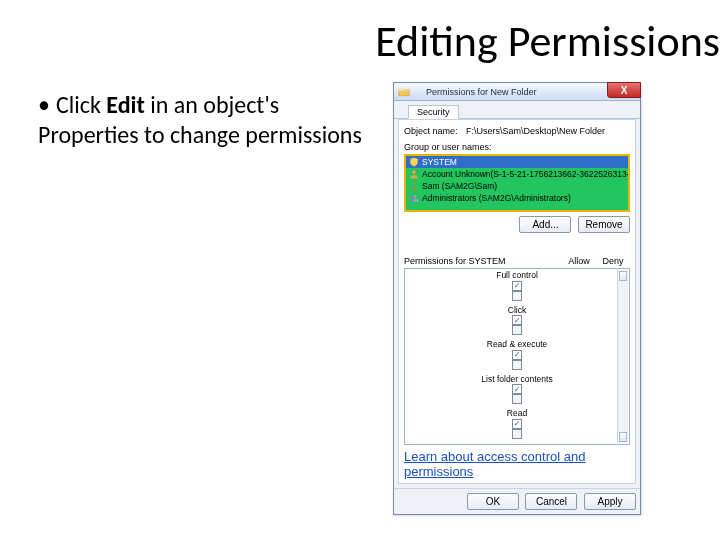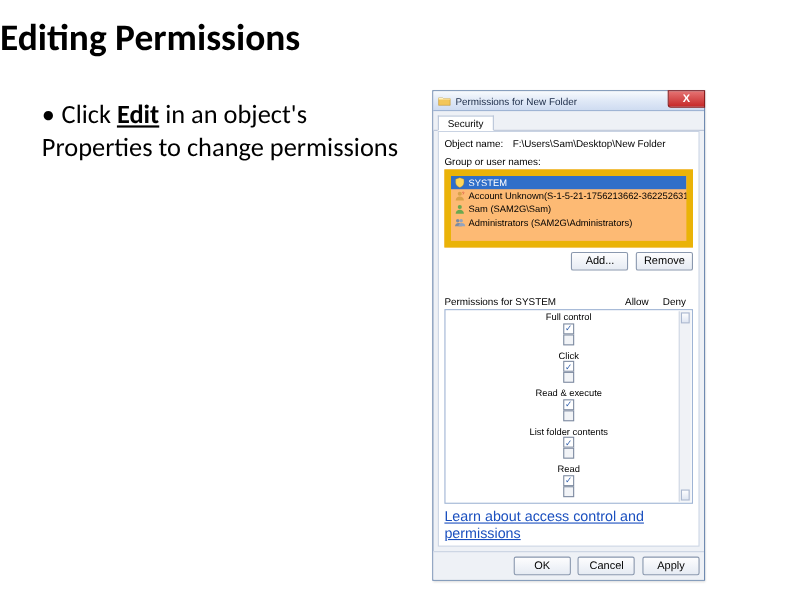--- a/index.html
+++ b/index.html
@@ -6,40 +6,40 @@
   body {
     margin: 0;
     width: 720px;
     height: 540px;
     background: #fff;
     font-family: "Segoe UI", Tahoma, sans-serif;
     color: #000;
     position: relative;
   }
   .slide-title {
-    text-align: left;
-    font-size: 34px;
+    text-align: right;
+    font-size: 44px;
     font-family: Calibri, sans-serif;
     margin-top: 14px;
-    font-weight: 700;
+    font-weight: 400;
   }
   .bullet-area {
     position: absolute;
     left: 38px;
     top: 90px;
     width: 330px;
     font-family: Calibri, sans-serif;
     font-size: 24px;
     line-height: 1.25;
   }
   .bullet-area .dot {
     display: inline-block;
     width: 18px;
   }
-  .bold { font-weight: 700; text-decoration: underline; }
+  .bold { font-weight: 700; }
 
   
   .dialog {
     position: absolute;
     left: 393px;
     top: 82px;
     width: 248px;
     border: 1px solid #6f8ab0;
     background: #eef1f6;
     font-size: 9px;
@@ -48,34 +48,34 @@
   .titlebar {
     height: 18px;
     background: linear-gradient(#f7fafd,#e0e9f7 50%,#cfdcf1);
     border-bottom: 1px solid #9fb4d4;
     display: flex;
     align-items: center;
     padding: 0 4px;
     position: relative;
   }
   .titlebar .folder-icon svg { width: 12px; height: 12px; display:block; }
-  .titlebar .title-text { margin-left: 4px; color:#1a2a46; }
+  .titlebar .title-text { margin-left: 16px; color:#1a2a46; }
   .close-btn {
     position: absolute;
     right: -1px; top: -1px;
     width: 34px; height: 16px;
     background: linear-gradient(#e57373,#c62828);
     border: 1px solid #8a1c1c;
     border-radius: 0 0 0 3px;
     display:flex; align-items:center; justify-content:center;
     color:#fff; font-weight:700; font-size:10px;
   }
   .tabstrip {
     background:#eef1f6;
-    padding: 3px 4px 0 4px;
+    padding: 3px 4px 0 14px;
     border-bottom:1px solid #b7c3d7;
   }
   .tab {
     display:inline-block;
     background:#fff;
     border:1px solid #b7c3d7;
     border-bottom:1px solid #fff;
     padding:1px 8px;
     font-size:9px;
     position:relative;
@@ -84,23 +84,23 @@
   .panel {
     background:#fff;
     margin:0 4px 4px 4px;
     border:1px solid #c9d3e3;
     padding:4px 5px;
   }
   .row { margin:2px 0; }
   .lbl { display:inline-block; }
   .path { display:inline-block; margin-left:6px; }
   .userlist {
-    border:6px solid #eab308;
-    background:#fdba74;
-    height:71px;
+    border:2px solid #eab308;
+    background:#22c55e;
+    height:58px;
     margin-top:2px;
     overflow:hidden;
   }
   .user-item {
     padding:1px 3px;
     display:flex;
     align-items:center;
     gap:3px;
     white-space:nowrap;
     font-size:8.5px;

